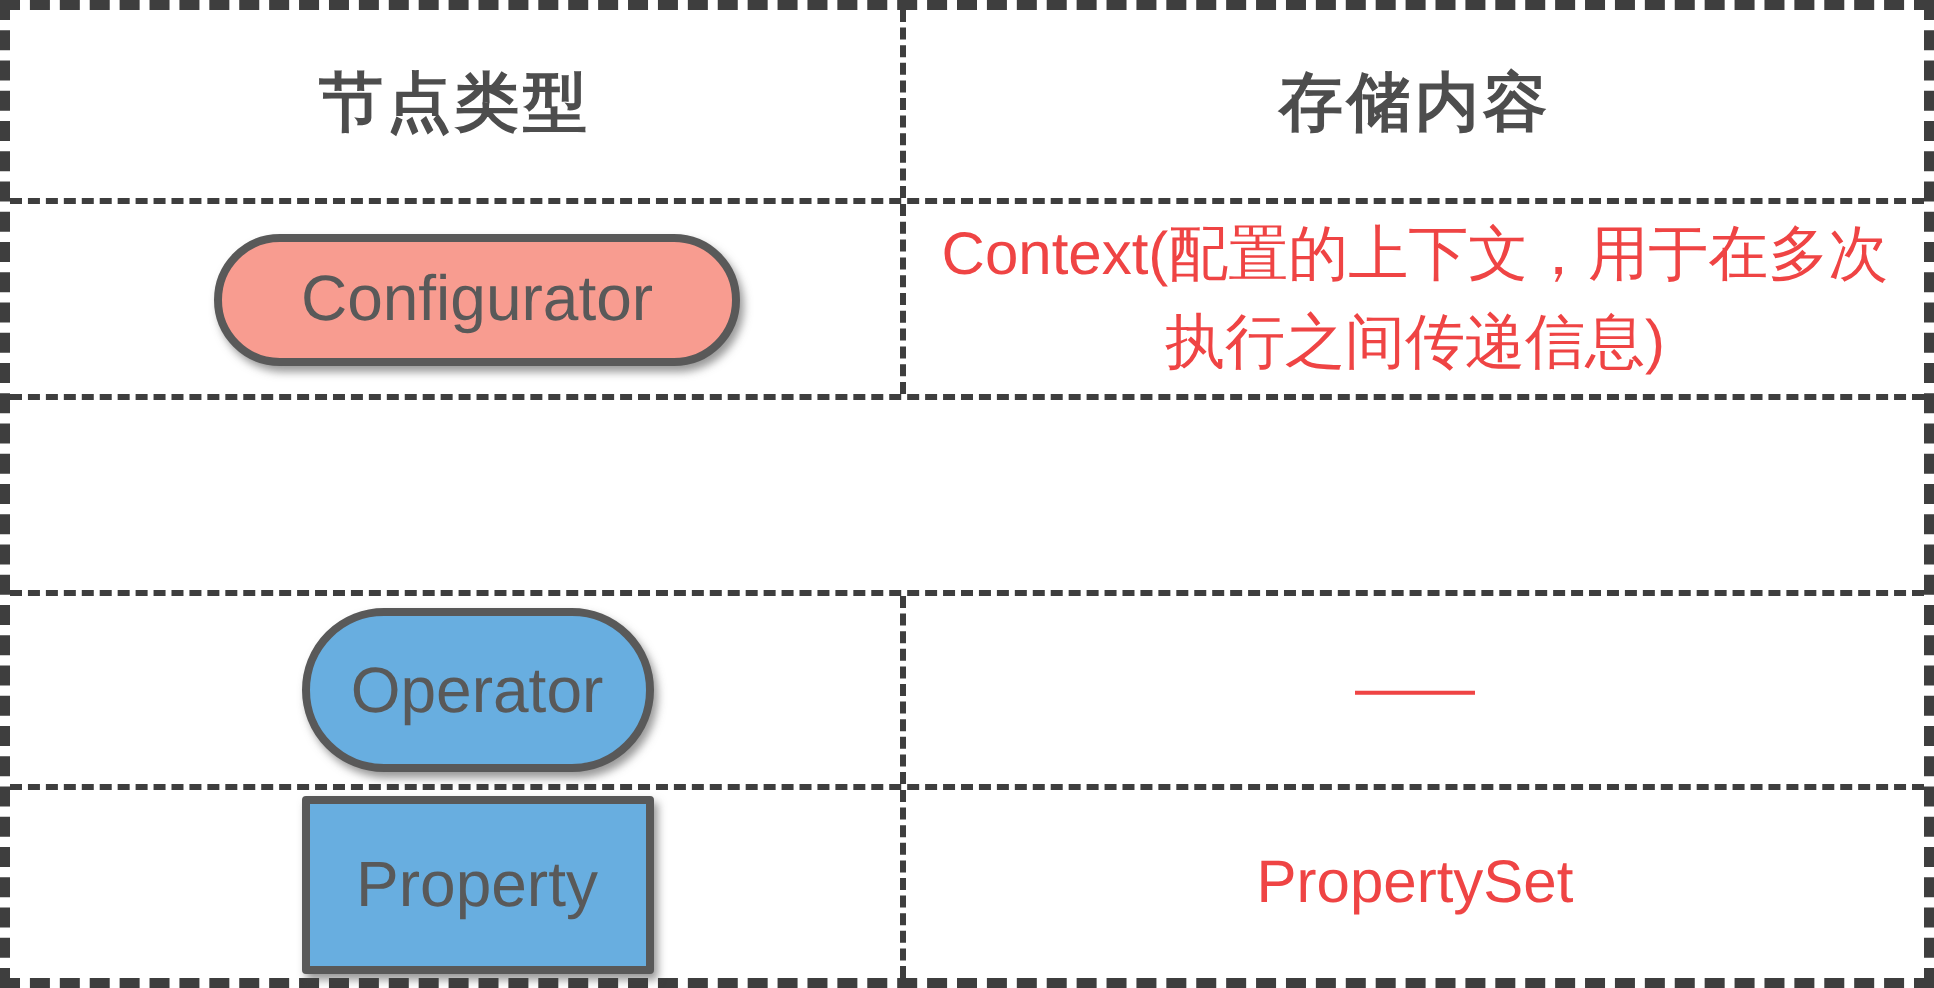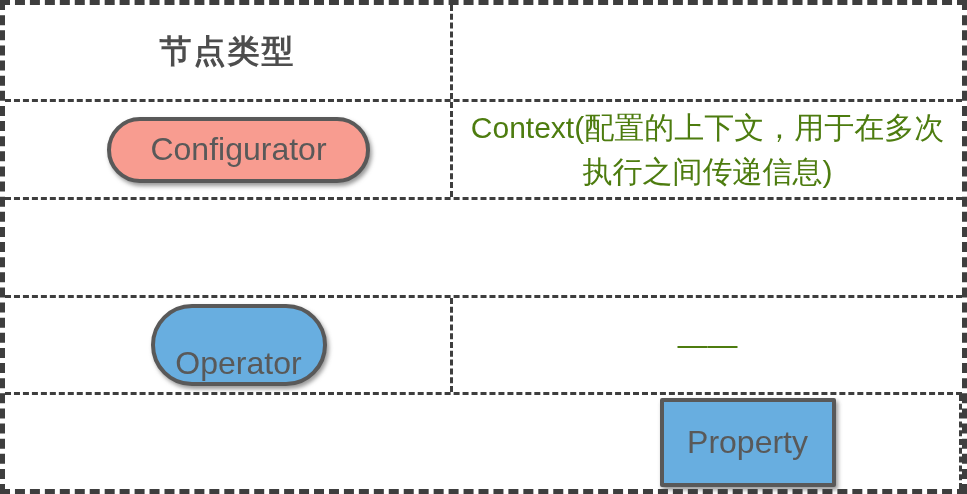--- a/index.html
+++ b/index.html
@@ -38,50 +38,53 @@
   }
   .cell-right { flex: 1; }
   .header-label {
     font-size: 32px;
     font-weight: bold;
     color: #4D4D4D;
     letter-spacing: 2px;
   }
   .content-text {
     font-size: 30px;
-    color: #4d7c0f;
+    color: #ef4444;
     text-align: center;
     line-height: 44px;
     padding: 0 8px;
   }
   .shape {
     display: flex;
     align-items: center;
     justify-content: center;
     border: 4px solid #595959;
     color: #595959;
     font-size: 32px;
     box-shadow: 2px 3px 4px rgba(70,70,70,0.55);
     transform: translateX(11px);
   }
   .shape-pink { background: #F89C90; }
   .shape-blue { background: #68AEE0; }
   .shape-pill-lg  { width: 263px; height: 66px; border-radius: 42px; }
   .shape-rect-lg  { width: 220px; height: 92px; border-radius: 2px; }
-  .shape-pill-sm  { width: 176px; height: 82px; border-radius: 41px; align-items: flex-end; }
+  .shape-pill-sm  { width: 176px; height: 82px; border-radius: 41px; }
   .shape-rect-sm  { width: 176px; height: 89px; border-radius: 2px; }
 </style>
 </head>
 <body>
 
 <div class="diagram-table">
 
   <div class="row row-header">
     <div class="cell cell-left">
       <span class="header-label">节点类型</span>
+    </div>
+    <div class="cell cell-right">
+      <span class="header-label">存储内容</span>
     </div>
   </div>
 
   <div class="row row-1">
     <div class="cell cell-left">
       <div class="shape shape-pink shape-pill-lg">
         <span>Configurator</span>
       </div>
     </div>
     <div class="cell cell-right">
@@ -102,15 +105,18 @@
       <div class="content-text">——</div>
     </div>
   </div>
 
   <div class="row row-4">
     <div class="cell cell-left">
       <div class="shape shape-blue shape-rect-sm">
         <span>Property</span>
       </div>
     </div>
+    <div class="cell cell-right">
+      <div class="content-text">PropertySet</div>
+    </div>
   </div>
 
 </div>
 
 </body></html>

